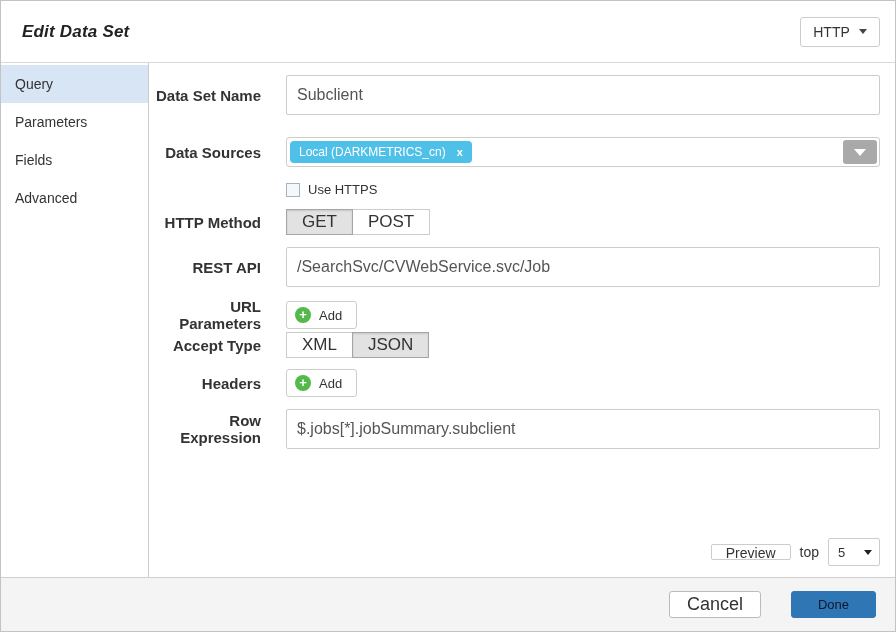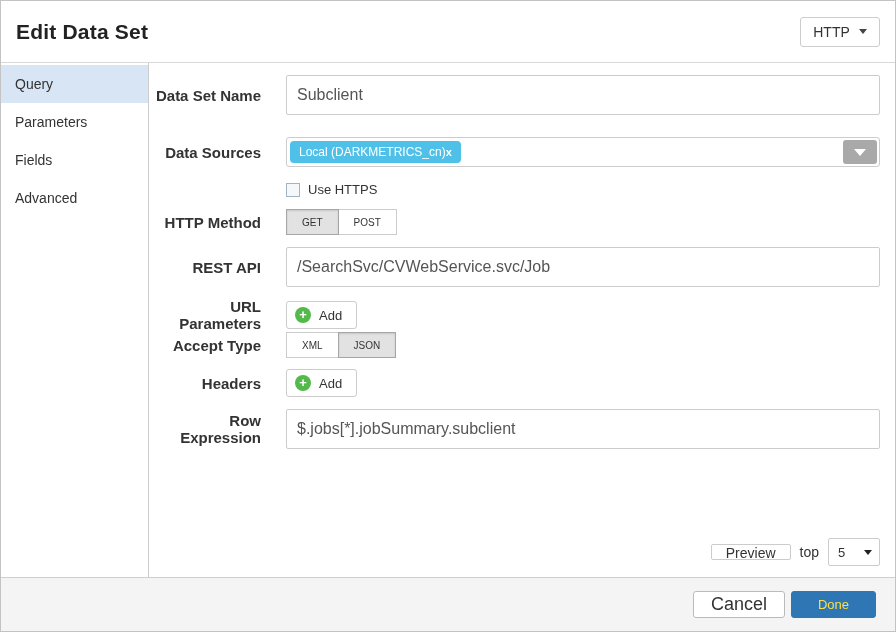--- a/index.html
+++ b/index.html
@@ -15,23 +15,24 @@
   }
 
   
   .header {
     height: 62px;
     border-bottom: 1px solid #d9d9d9;
     display: flex; align-items: center; justify-content: space-between;
     padding: 0 15px;
   }
   .page-title {
-    margin: 0;
-    font-size: 21px; font-weight: 600; color: #222;
+    margin: 6px;
+    font-size: 17px; font-weight: 600; color: #222;
     letter-spacing: 0.2px;
+    font-style: italic;
   }
   .type-select {
     height: 30px; min-width: 80px;
     border: 1px solid #ccc; border-radius: 3px;
     background: #fff;
     display: flex; align-items: center; justify-content: center; gap: 9px;
     font-size: 14px; color: #333;
     padding: 0 11px;
     cursor: pointer;
   }
@@ -93,21 +94,21 @@
     background: #fff;
     display: flex; align-items: center;
     padding: 2px 42px 2px 3px;
   }
   .tag {
     background: #4fc1e9;
     color: #fff;
     font-size: 12px;
     border-radius: 4px;
     padding: 4px 9px;
-    display: inline-flex; align-items: center; 
+    display: inline-flex; align-items: center; gap: 11px;
     white-space: nowrap;
   }
   .tag-remove { font-weight: bold; font-size: 11px; cursor: pointer; }
   .ms-caret-btn {
     position: absolute; right: 2px; top: 2px; bottom: 2px;
     width: 34px;
     background: #a9a9a9; border-radius: 3px;
     display: flex; align-items: center; justify-content: center;
     cursor: pointer;
   }
@@ -130,21 +131,21 @@
   .cb-label { font-size: 13px; color: #333; }
 
   
   .segmented { display: inline-flex; }
   .seg-btn {
     height: 26px;
     padding: 0 15px;
     display: flex; align-items: center;
     background: #fff;
     border: 1px solid #ccc;
-    font-size: 10px; color: #333;
+    font-size: 17px; color: #333;
     cursor: pointer;
   }
   .seg-btn + .seg-btn { margin-left: -1px; }
   .seg-btn.selected {
     background: #e2e2e2;
     border-color: #a6a6a6;
     box-shadow: inset 0 1px 2px rgba(0,0,0,0.12);
     position: relative; z-index: 1;
   }
 
@@ -208,23 +209,24 @@
     background: #fff;
     border: 1px solid #bbb; border-radius: 3px;
     font-size: 18px; color: #333;
     font-family: "Liberation Sans", sans-serif;
     cursor: pointer;
   }
   .done-btn {
     height: 27px; padding: 0 26px;
     background: #2e76b4;
     border: 1px solid #2e76b4; border-radius: 3px;
-    font-size: 13px; color: #fde047;
+    font-size: 13px; color: #0f172a;
     font-family: "Liberation Sans", sans-serif;
     cursor: pointer;
+    margin-left: 24px;
   }
 
   
   .r-name  { margin-bottom: 22px; }
   .r-src   { margin-bottom: 15px; }
   .r-https { margin-bottom: 12px; }
   .r-meth  { margin-bottom: 12px; }
   .r-rest  { margin-bottom: 11px; }
   .r-urlp  { }
   .r-acc   { margin-bottom: 11px; }

